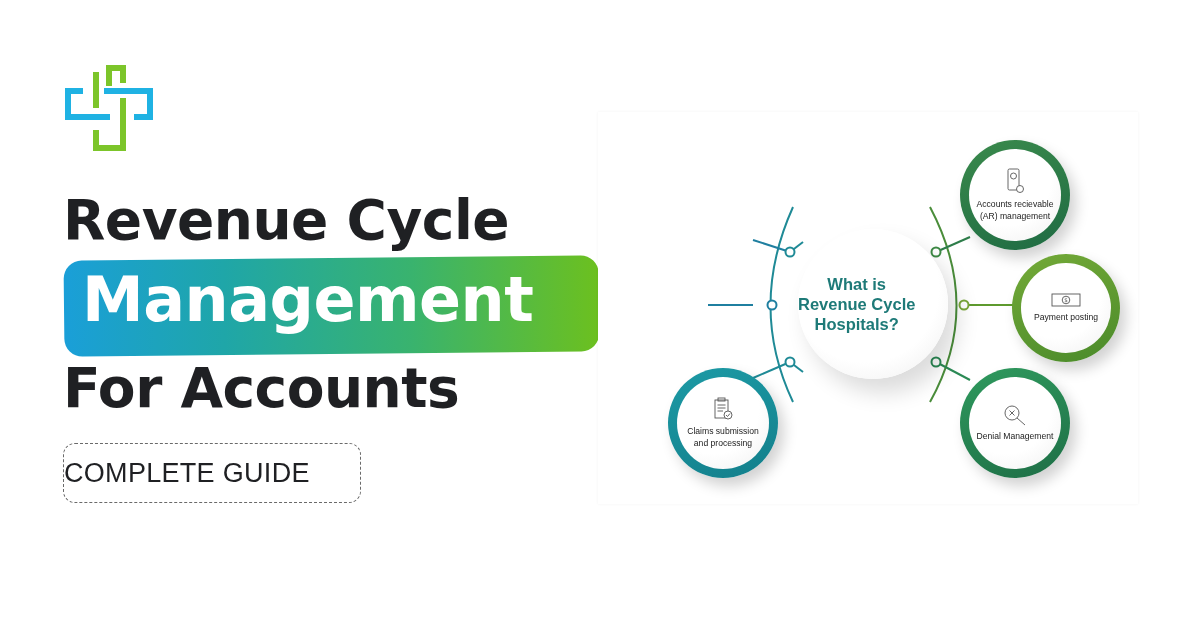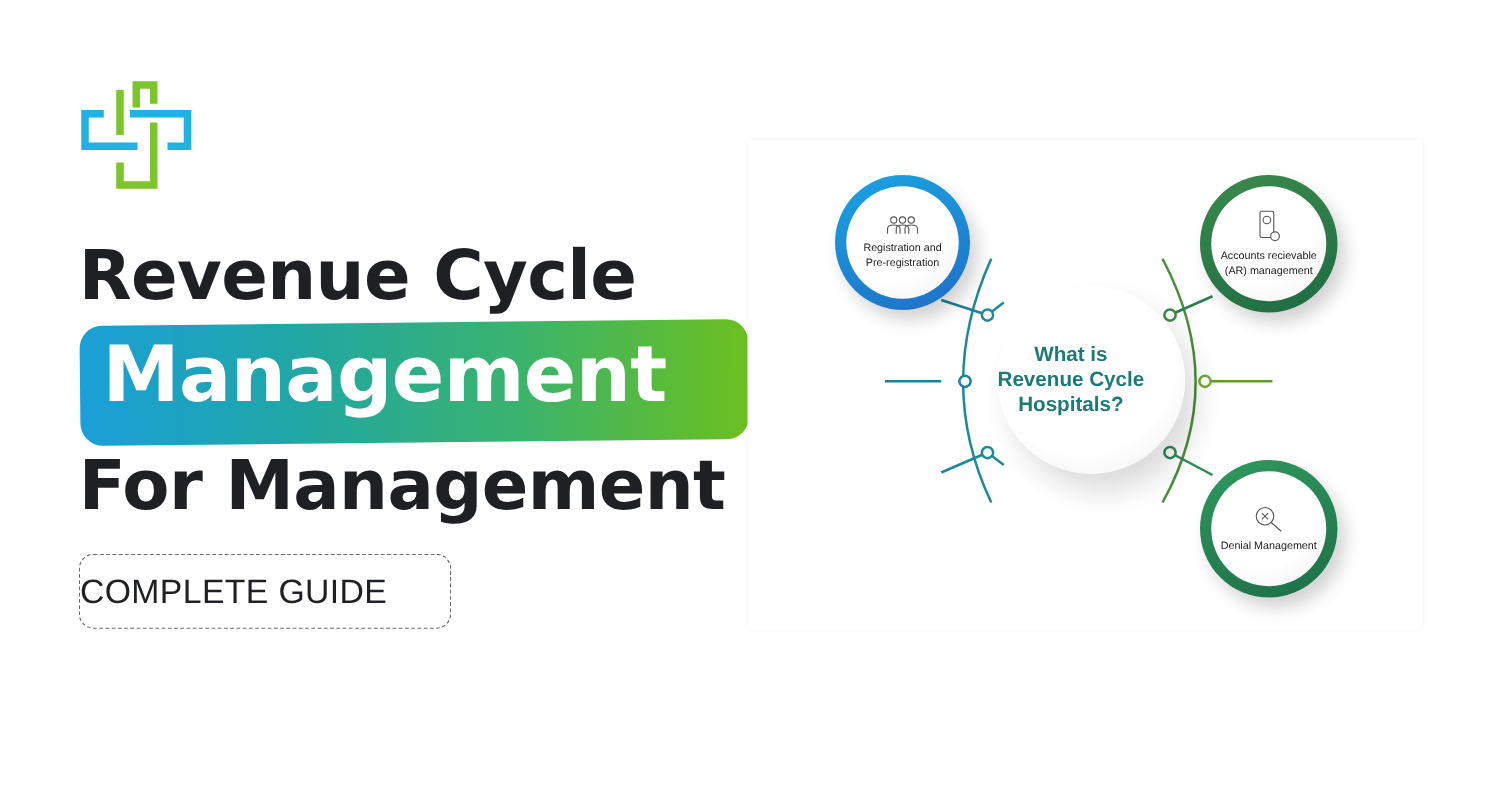--- a/index.html
+++ b/index.html
@@ -68,21 +68,21 @@
       <path d="M45 22 V4 H59 V19" stroke="#7cc52a"></path>
       <path d="M32 44 V8" stroke="#7cc52a"></path>
       <path d="M32 66 V84 H59 V34" stroke="#7cc52a"></path>
     </g>
   </svg>
 </div>
 
 <div class="headline l1">Revenue Cycle</div>
 <div class="pill"></div>
 <div class="pill-text">Management</div>
-<div class="headline l3">For Management</div>
+<div class="headline l3">For Accounts</div>
 
 <div class="guide-box">
   <span class="guide-text">COMPLETE GUIDE</span>
 </div>
 
 <div class="diagram">
   <svg class="connect" width="540" height="392" viewBox="0 0 540 392">
     <g fill="none" stroke-width="2">
 
       <path d="M195 95 Q150 195 195 290" stroke="#1f8a96"></path>
@@ -100,38 +100,39 @@
     <g stroke-width="2" fill="#ffffff">
       <circle cx="192" cy="140" r="4.5" stroke="#1f8a96"></circle>
       <circle cx="174" cy="193" r="4.5" stroke="#1f7fa0"></circle>
       <circle cx="192" cy="250" r="4.5" stroke="#1f8a96"></circle>
       <circle cx="338" cy="140" r="4.5" stroke="#3d8a45"></circle>
       <circle cx="366" cy="193" r="4.5" stroke="#7aa63a"></circle>
       <circle cx="338" cy="250" r="4.5" stroke="#2b8a55"></circle>
     </g>
   </svg>
 
-  <div class="node" style="left:70px; top:28px; width:108px; height:108px; background: linear-gradient(160deg,#1aa3e2,#1f6fc6);">
-    <div class="inner" style="left:9px; top:9px; width:90px; height:90px;">
-      <svg class="icon" width="26" height="16" viewBox="0 0 26 16">
+
+
+  <div class="node" style="left:70px; top:256px; width:110px; height:110px; background: linear-gradient(160deg,#1c9aa5,#137f8b);">
+    <div class="inner" style="left:9px; top:9px; width:92px; height:92px;">
+      <svg class="icon" width="20" height="24" viewBox="0 0 20 24">
         <g fill="none" stroke="#555" stroke-width="0.9">
-          <circle cx="6" cy="4" r="2.5"></circle>
-            <circle cx="13" cy="4" r="2.5"></circle>
-            <circle cx="20" cy="4" r="2.5"></circle>
-          <path d="M1 15 V11 Q1 8 6 8 Q11 8 11 11 V15"></path>
-            <path d="M8 15 V11 Q8 8 13 8 Q18 8 18 11 V15"></path>
-            <path d="M15 15 V11 Q15 8 20 8 Q25 8 25 11 V15"></path>
+          <rect x="2" y="3" width="13" height="18"></rect>
+            <rect x="5" y="1" width="7" height="3"></rect>
+          <line x1="4.5" y1="8" x2="12.5" y2="8"></line>
+            <line x1="4.5" y1="11" x2="12.5" y2="11"></line>
+            <line x1="4.5" y1="14" x2="10" y2="14"></line>
+          <circle cx="15" cy="18" r="4" fill="#fff"></circle>
+            <path d="M13 18 l1.5 1.5 l2.5 -3"></path>
         </g>
       </svg>
-      <div class="label">Registration and</div>
-      <div class="label">Pre-registration</div>
+      <div class="label">Claims submission</div>
+      <div class="label">and processing</div>
     </div>
   </div>
-
-
 
   <div class="center">
     <div class="center-text">
       <div>What is</div>
       <div>Revenue Cycle</div>
       <div>Hospitals?</div>
     </div>
   </div>
 
   <div class="node" style="left:362px; top:28px; width:110px; height:110px; background: linear-gradient(160deg,#3a8a4c,#1f6b43);">
@@ -141,20 +142,32 @@
           <rect x="3" y="1" width="11" height="21" rx="1.5"></rect>
             <circle cx="8.5" cy="8" r="3"></circle>
           <circle cx="15" cy="21" r="3.5" fill="#fff"></circle>
         </g>
       </svg>
       <div class="label">Accounts recievable</div>
       <div class="label">(AR) management</div>
     </div>
   </div>
 
+  <div class="node" style="left:414px; top:142px; width:108px; height:108px; background: linear-gradient(160deg,#74aa38,#4a8a2a);">
+    <div class="inner" style="left:9px; top:9px; width:90px; height:90px;">
+      <svg class="icon" width="30" height="14" viewBox="0 0 30 14">
+        <g fill="none" stroke="#555" stroke-width="0.9">
+          <rect x="1" y="1" width="28" height="12"></rect>
+            <circle cx="15" cy="7" r="3.8"></circle>
+        </g>
+        <text x="15" y="9.3" font-size="5.5" text-anchor="middle" fill="#555" font-family="DejaVu Sans, sans-serif">$</text>
+      </svg>
+      <div class="label">Payment posting</div>
+    </div>
+  </div>
 
   <div class="node" style="left:362px; top:256px; width:110px; height:110px; background: linear-gradient(160deg,#2f9a5e,#1e6e46);">
     <div class="inner" style="left:9px; top:9px; width:92px; height:92px;">
       <svg class="icon" width="24" height="22" viewBox="0 0 24 22">
         <g fill="none" stroke="#555" stroke-width="0.9">
           <circle cx="9" cy="9" r="7"></circle>
             <line x1="14" y1="14" x2="22" y2="21"></line>
           <line x1="6.5" y1="6.5" x2="11.5" y2="11.5"></line>
             <line x1="11.5" y1="6.5" x2="6.5" y2="11.5"></line>
         </g>

